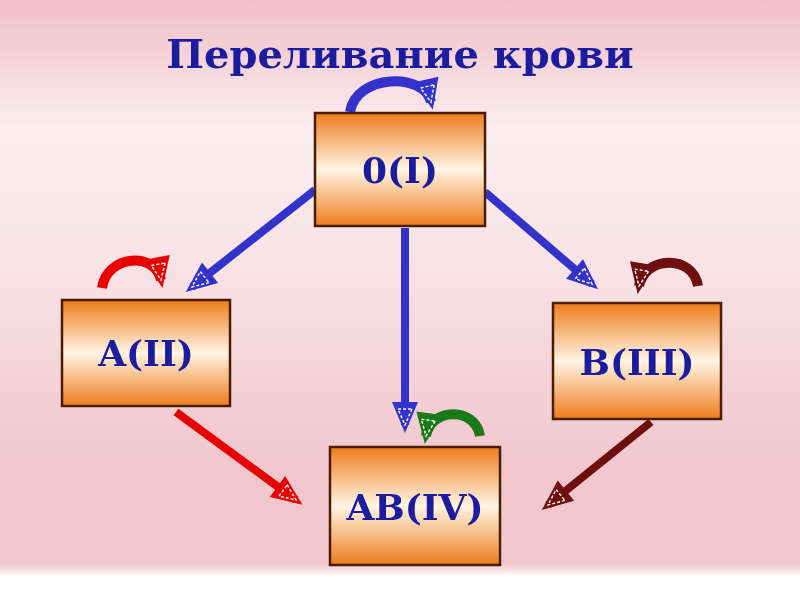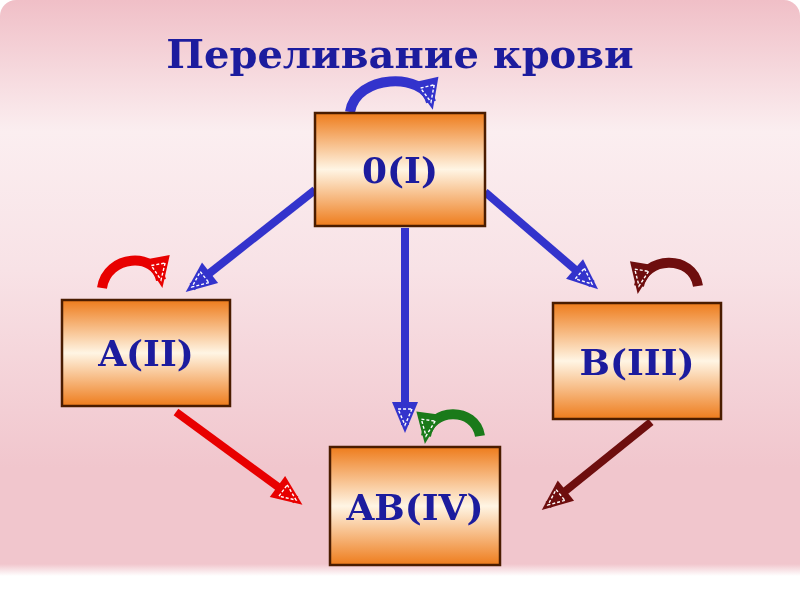--- a/index.html
+++ b/index.html
@@ -9,21 +9,20 @@
     overflow:hidden;
     background:linear-gradient(180deg,
       var(--bg-top) 0%,
       var(--bg-mid) 22%,
       var(--bg-mid2) 45%,
       var(--bg-low) 78%,
       var(--bg-low) 94%,
       var(--bg-bottom) 96%,
       var(--bg-bottom) 100%);
     font-family:"DejaVu Serif","Liberation Serif",serif;
-    border-radius:16px;
   }
   svg{display:block;}
   .title-text{
     font-family:"DejaVu Serif","Liberation Serif",serif;
     font-size:40px;
     font-weight:bold;
     fill:var(--title);
   }
   .node-label{
     font-family:"DejaVu Serif","Liberation Serif",serif;

